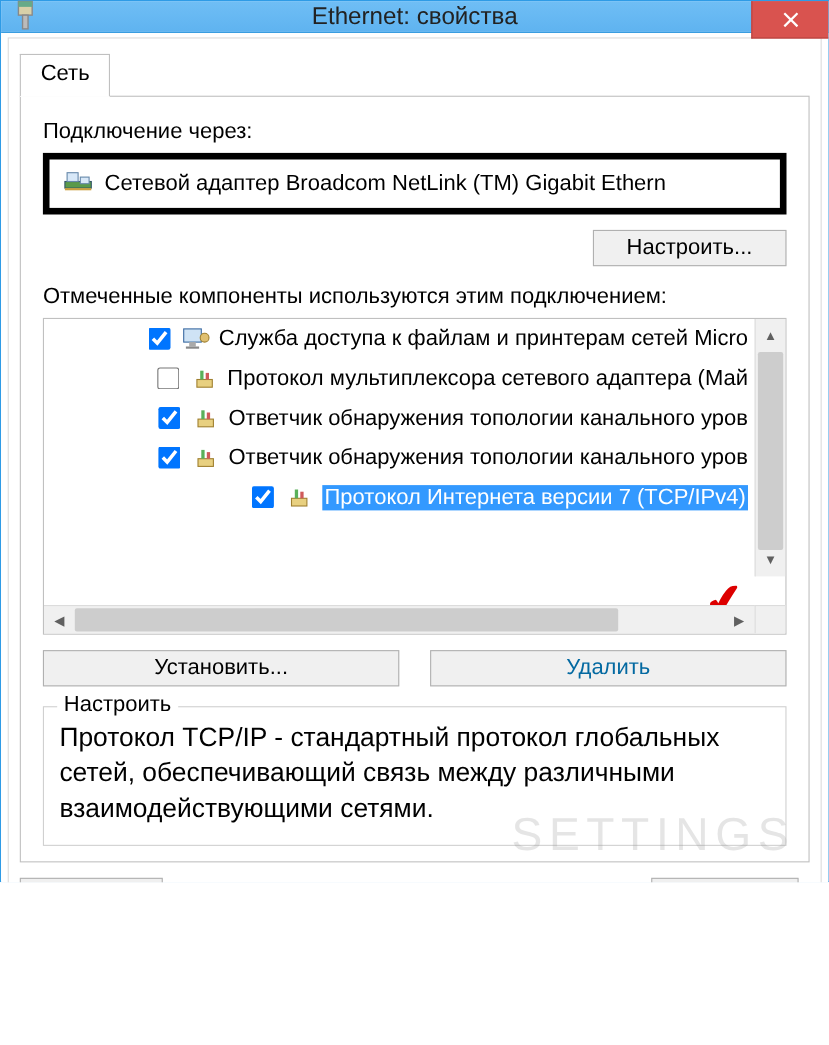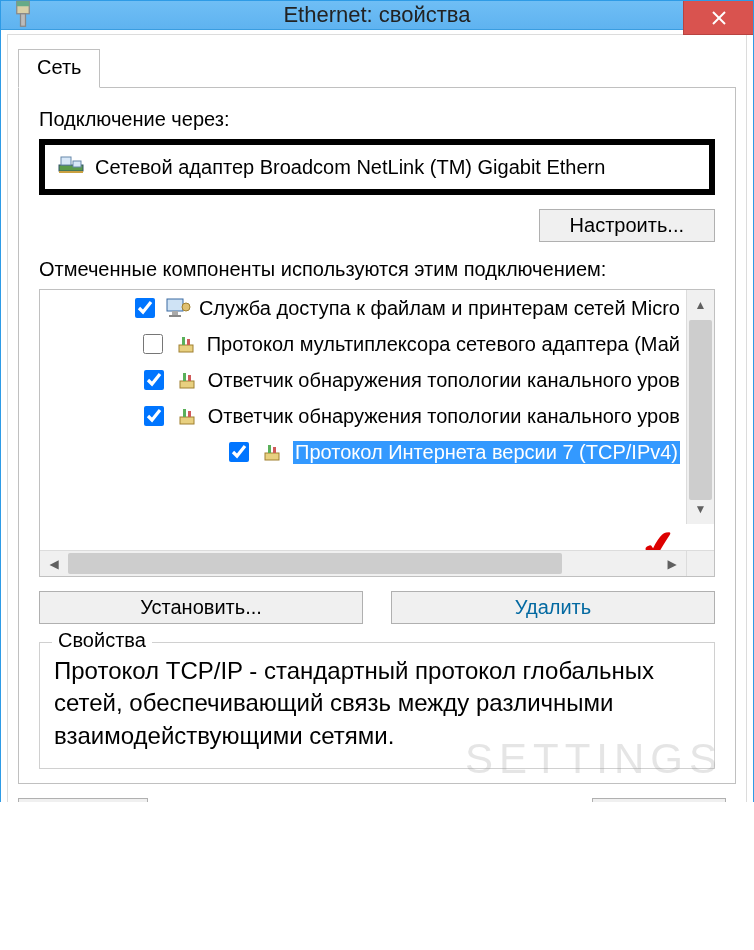--- a/index.html
+++ b/index.html
@@ -320,21 +320,21 @@
             <div class="scroll-stub"></div>
           </div>
         </div>
 
         <div class="btn-row">
           <button class="btn">Установить...</button>
           <button class="btn disabled">Удалить</button>
         </div>
 
         <div class="fieldset">
-          <div class="fieldset-legend">Свойства</div>
+          <div class="fieldset-legend">Настроить</div>
           <div class="desc-text">Протокол TCP/IP - стандартный протокол глобальных сетей, обеспечивающий связь между различными взаимодействующими сетями.</div>
         </div>
       </div>
 
       <div class="dialog-buttons">
         <button class="btn">ОК</button>
         <button class="btn">Отмена</button>
       </div>
     </div>
   </div>

